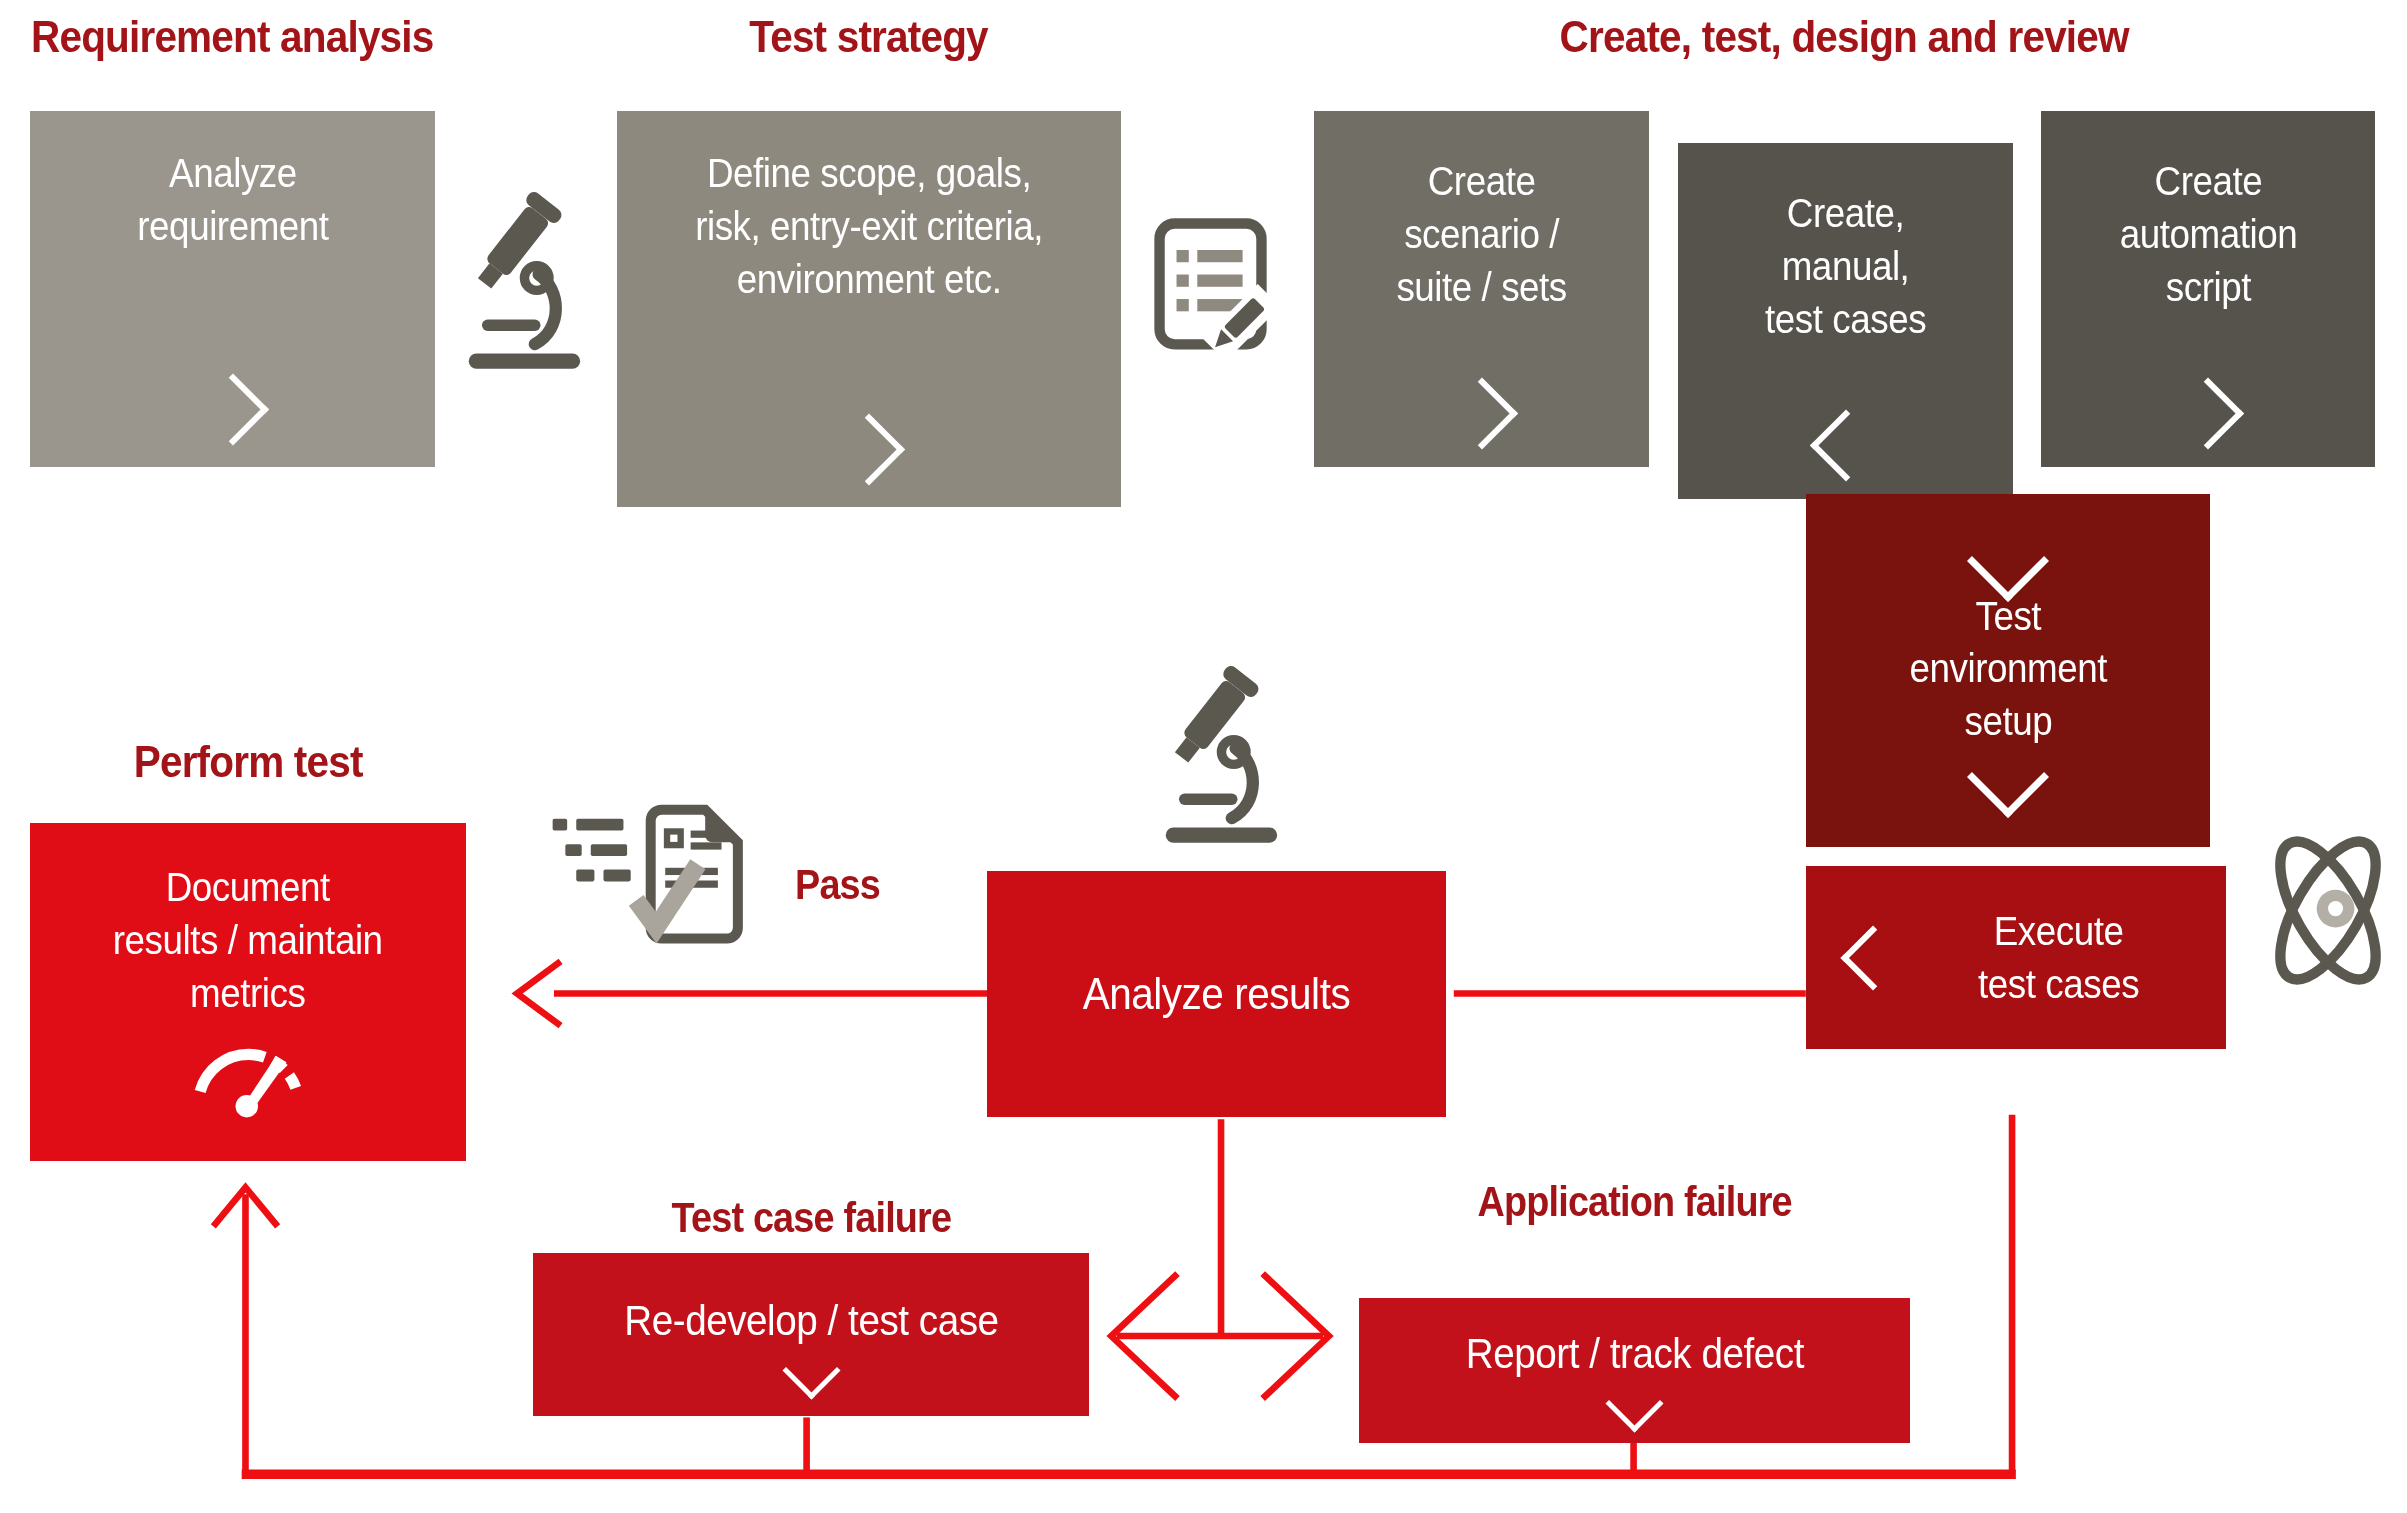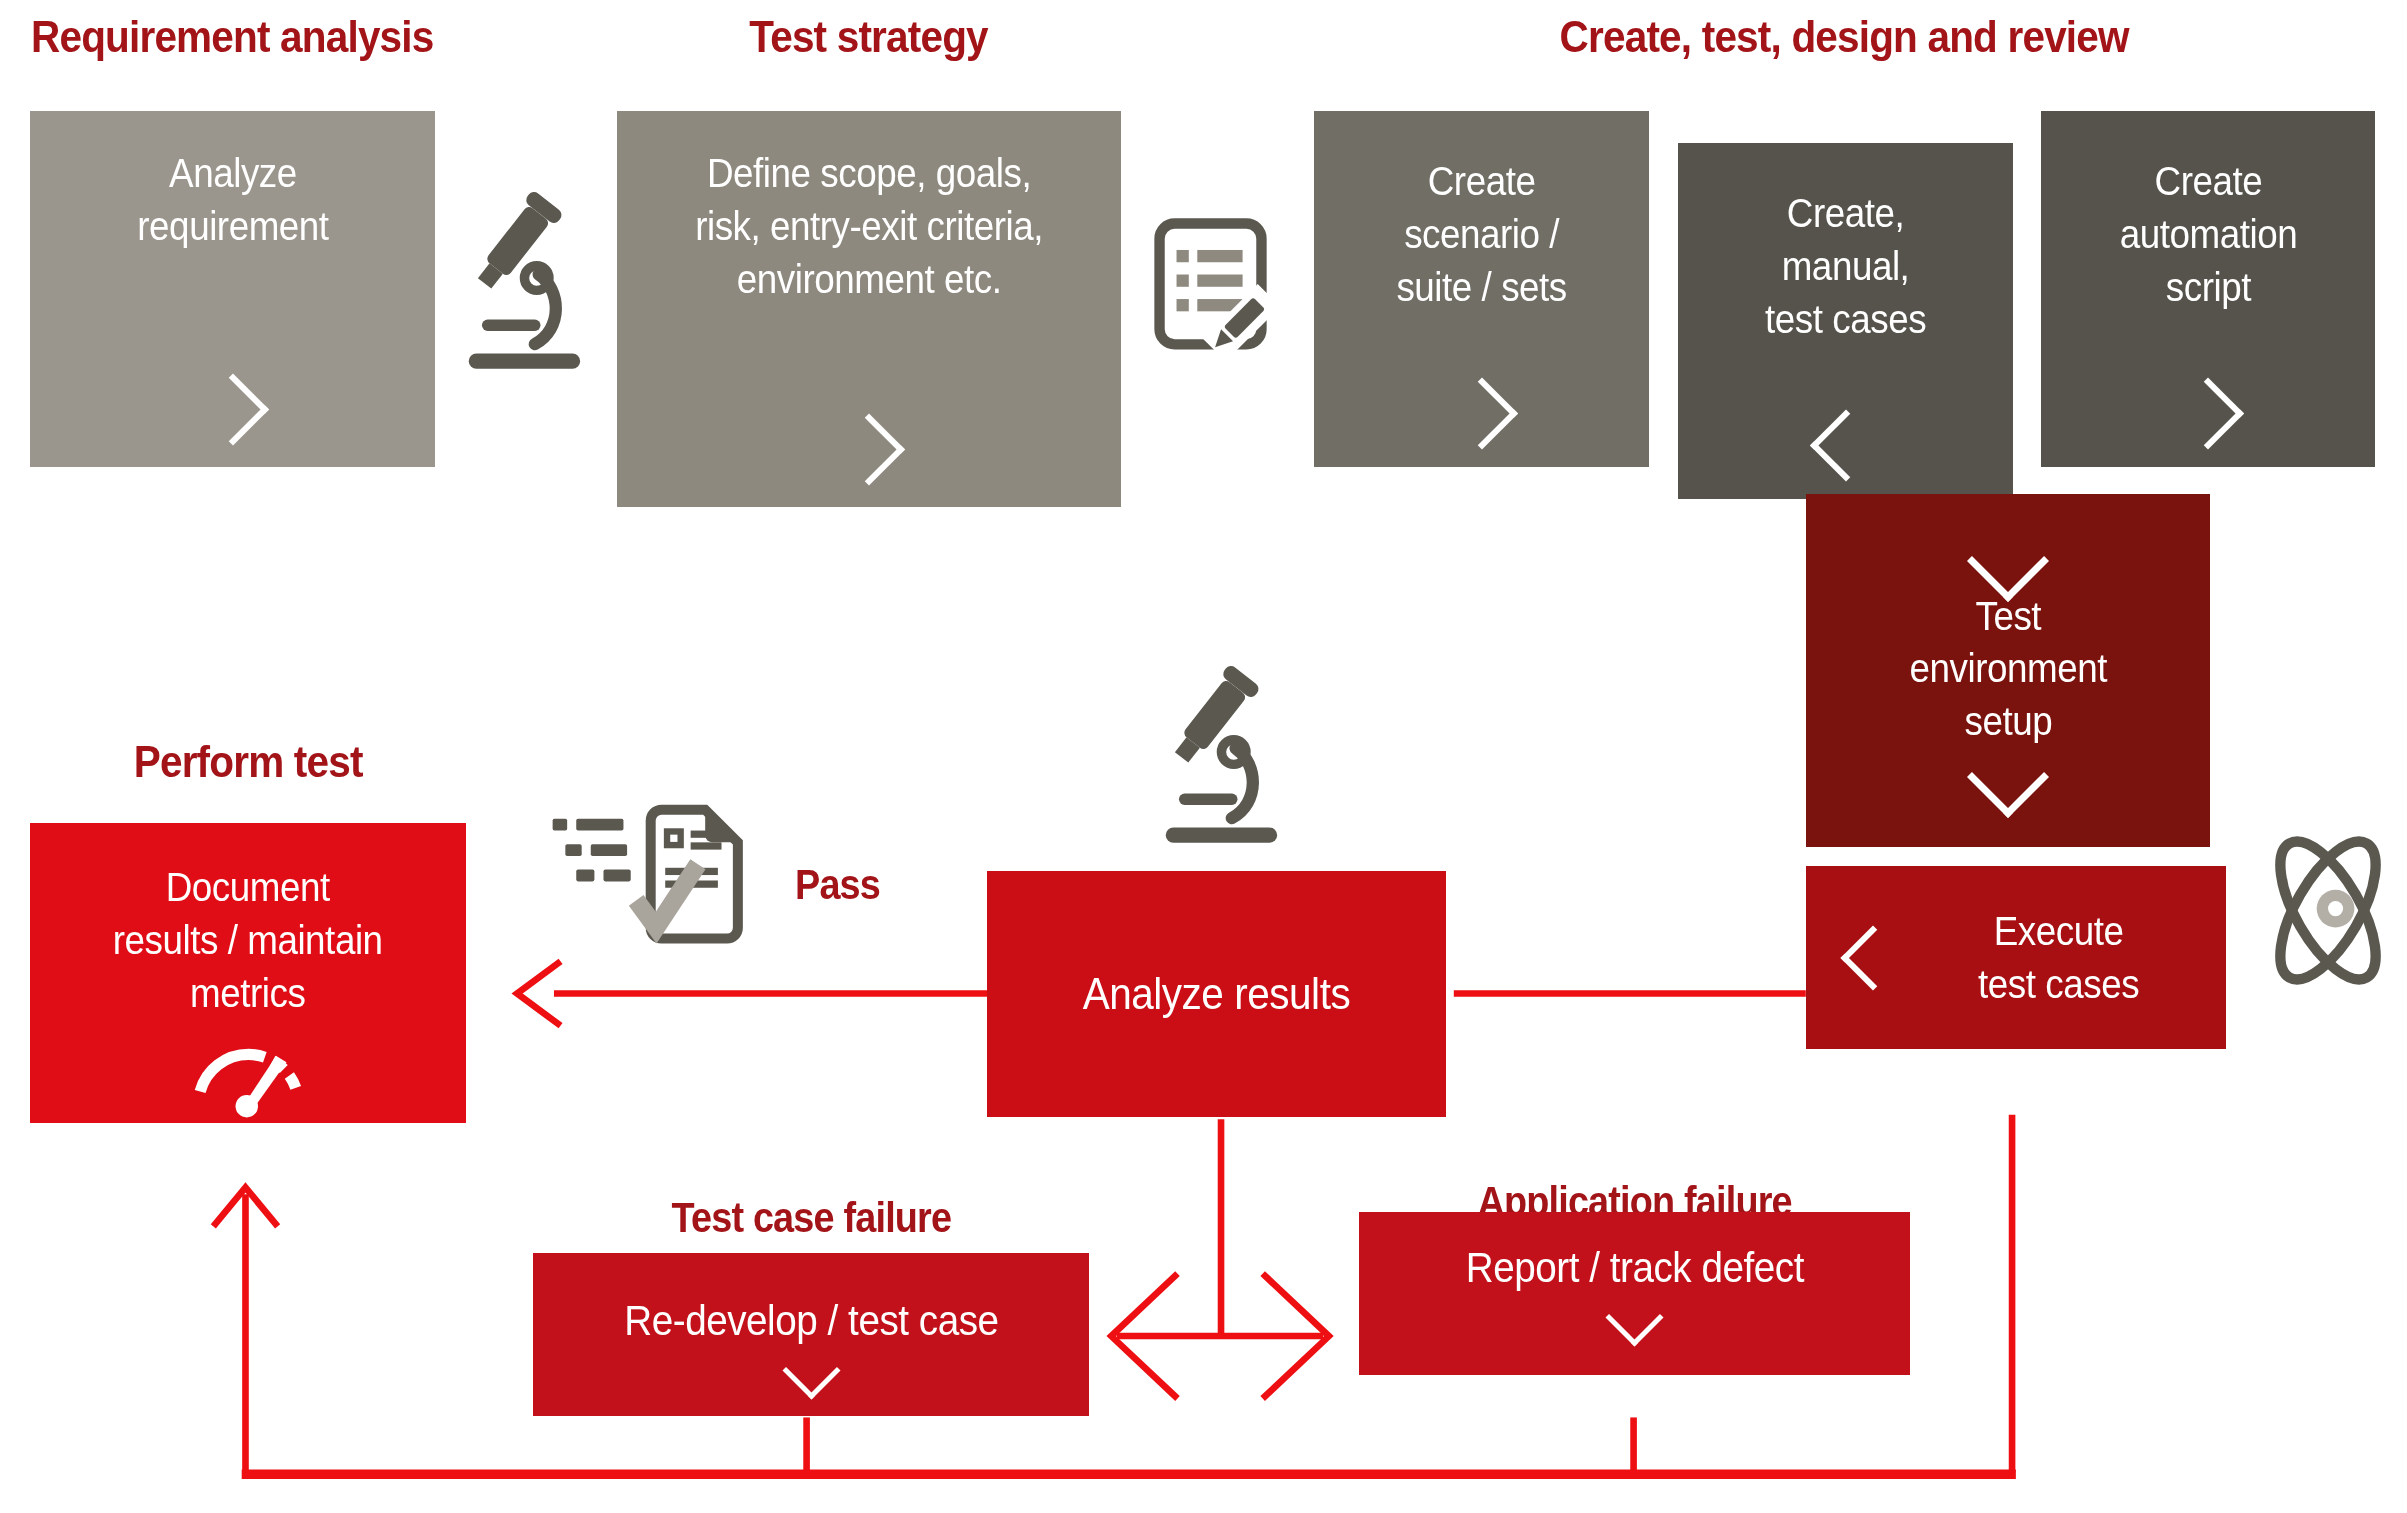--- a/index.html
+++ b/index.html
@@ -146,39 +146,39 @@
       <span class="chev left" style="width:40px;height:40px;"></span>
     </span>
     <span class="label">Execute
 test cases</span>
   </div>
 
   <div class="box" style="left:987px; top:871px; width:459px; height:246px; background:#cb0e16; justify-content:center;">
     <span class="label" style="font-size:44px;">Analyze results</span>
   </div>
 
-  <div class="box" style="left:30px; top:823px; width:436px; height:300px; background:#e00d17; padding-top:38px;">
+  <div class="box" style="left:30px; top:823px; width:436px; height:338px; background:#e00d17; padding-top:38px;">
     <span class="label">Document
 results / maintain
 metrics</span>
     <svg width="151" height="95" viewBox="0 0 150 110" style="margin-top:5.7px;">
       <path d="M19 77 A58 58 0 0 1 131 77" fill="none" stroke="#ffffff" stroke-width="13" stroke-dasharray="95 10 16 10 16 999"></path>
       <path d="M66 98 L77 102 L119 43 L107 36 Z" fill="#ffffff"></path>
       <circle cx="73" cy="94" r="13" fill="#ffffff"></circle>
     </svg>
   </div>
 
   <div class="box" style="left:533px; top:1253px; width:556px; height:163px; background:#c2111a; padding-top:40px;">
     <span class="label" style="font-size:42px;">Re-develop / test case</span>
     <span style="margin-top:1.9px;">
         <span class="chev small down"></span>
       </span>
   </div>
 
-  <div class="box" style="left:1359px; top:1212px; width:551px; height:163px; background:#c2111a; padding-top:28px;">
+  <div class="box" style="left:1359px; top:1298px; width:551px; height:145px; background:#c2111a; padding-top:28px;">
     <span class="label" style="font-size:42px;">Report / track defect</span>
     <span style="margin-top:1.9px;">
         <span class="chev small down"></span>
       </span>
   </div>
 
   <svg class="icon" style="left:448px; top:187px;" width="151" height="185" viewBox="0 0 160 195">
     <g fill="#5b5850">
       <rect x="22" y="176" width="118" height="16" rx="8"></rect>
       <rect x="36" y="140" width="62" height="12" rx="6"></rect>

